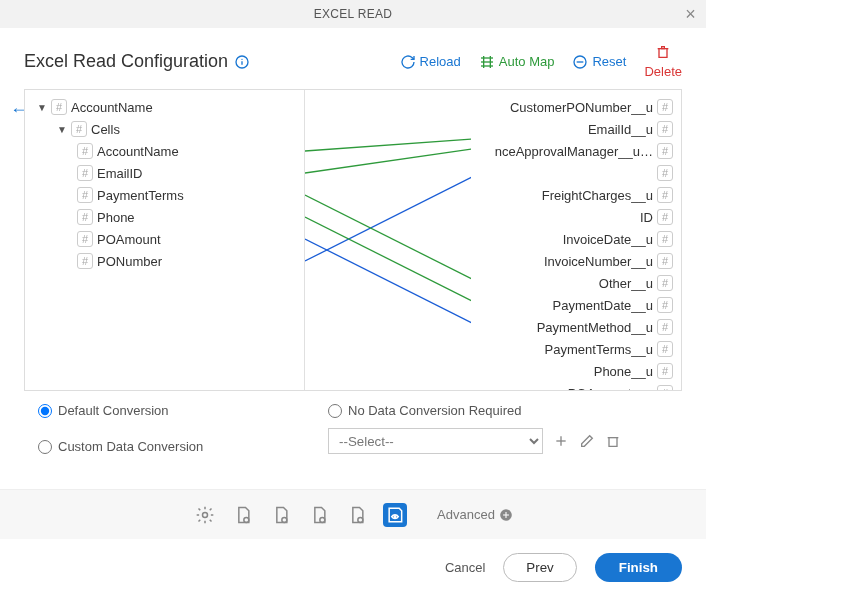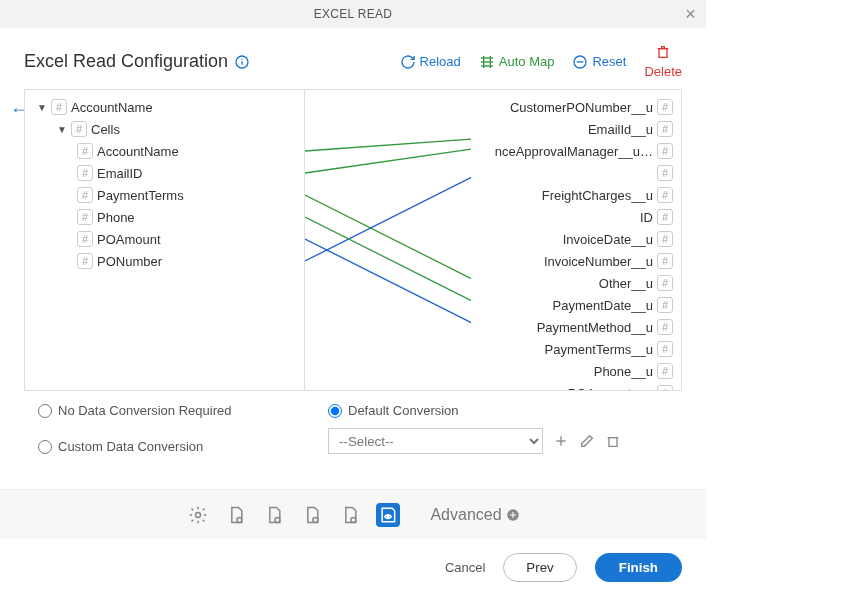--- a/index.html
+++ b/index.html
@@ -39,21 +39,21 @@
   .radio input { width: 14px; height: 14px; }
   .select-wrap { display: flex; align-items: center; gap: 10px; }
   select { width: 215px; height: 26px; border: 1px solid #ccc; background: #fff; color: #777; padding: 0 6px; }
   .mini-icons { display: flex; gap: 10px; color: #888; }
   .mini-icons svg { width: 16px; height: 16px; }
 
   .spacer { flex: 1; }
   .stepbar { background: #f7f7f7; border-top: 1px solid #eee; height: 50px; display: flex; align-items: center; justify-content: center; gap: 14px; }
   .step-icon { width: 24px; height: 24px; color: #888; display:flex; align-items:center; justify-content:center; border-radius:4px;}
   .step-icon.active { background:#1976d2; color:#fff;}
-  .adv { color:#777; font-size:16px; display:flex; align-items:center; gap:4px; margin-left:16px;}
+  .adv { color:#777; font-size:13px; display:flex; align-items:center; gap:4px; margin-left:16px;}
 
   .footer { height: 56px; display: flex; align-items: center; justify-content: flex-end; gap: 18px; padding: 0 24px; }
   .btn-link { color:#555; cursor:pointer; }
   .btn-outline { border:1px solid #bbb; border-radius: 18px; padding:6px 22px; background:#fff; color:#333; cursor:pointer;}
   .btn-primary { border:none; border-radius: 18px; padding:7px 24px; background:#1976d2; color:#fff; font-weight:600; cursor:pointer;}
 </style>
 </head>
 <body>
 <div class="dialog">
 
@@ -225,26 +225,26 @@
           <div class="target-row" id="tgt-13">
             <span class="lbl">POAmount__u</span>
             <span class="hash">#</span>
           </div>
         </div>
     </div>
   </div>
 
   <div class="conv-row">
     <label class="radio">
+      <input type="radio" name="conv" checked="" style="">
+      <span>Default Conversion</span>
+    </label>
+    <label class="radio">
       <input type="radio" name="conv" style="">
       <span>No Data Conversion Required</span>
-    </label>
-    <label class="radio">
-      <input type="radio" name="conv" checked="" style="">
-      <span>Default Conversion</span>
     </label>
   </div>
   <div class="conv-row2">
     <label class="radio">
       <input type="radio" name="conv" style="">
       <span>Custom Data Conversion</span>
     </label>
     <div class="select-wrap">
       <select>
         <option>--Select--</option>

